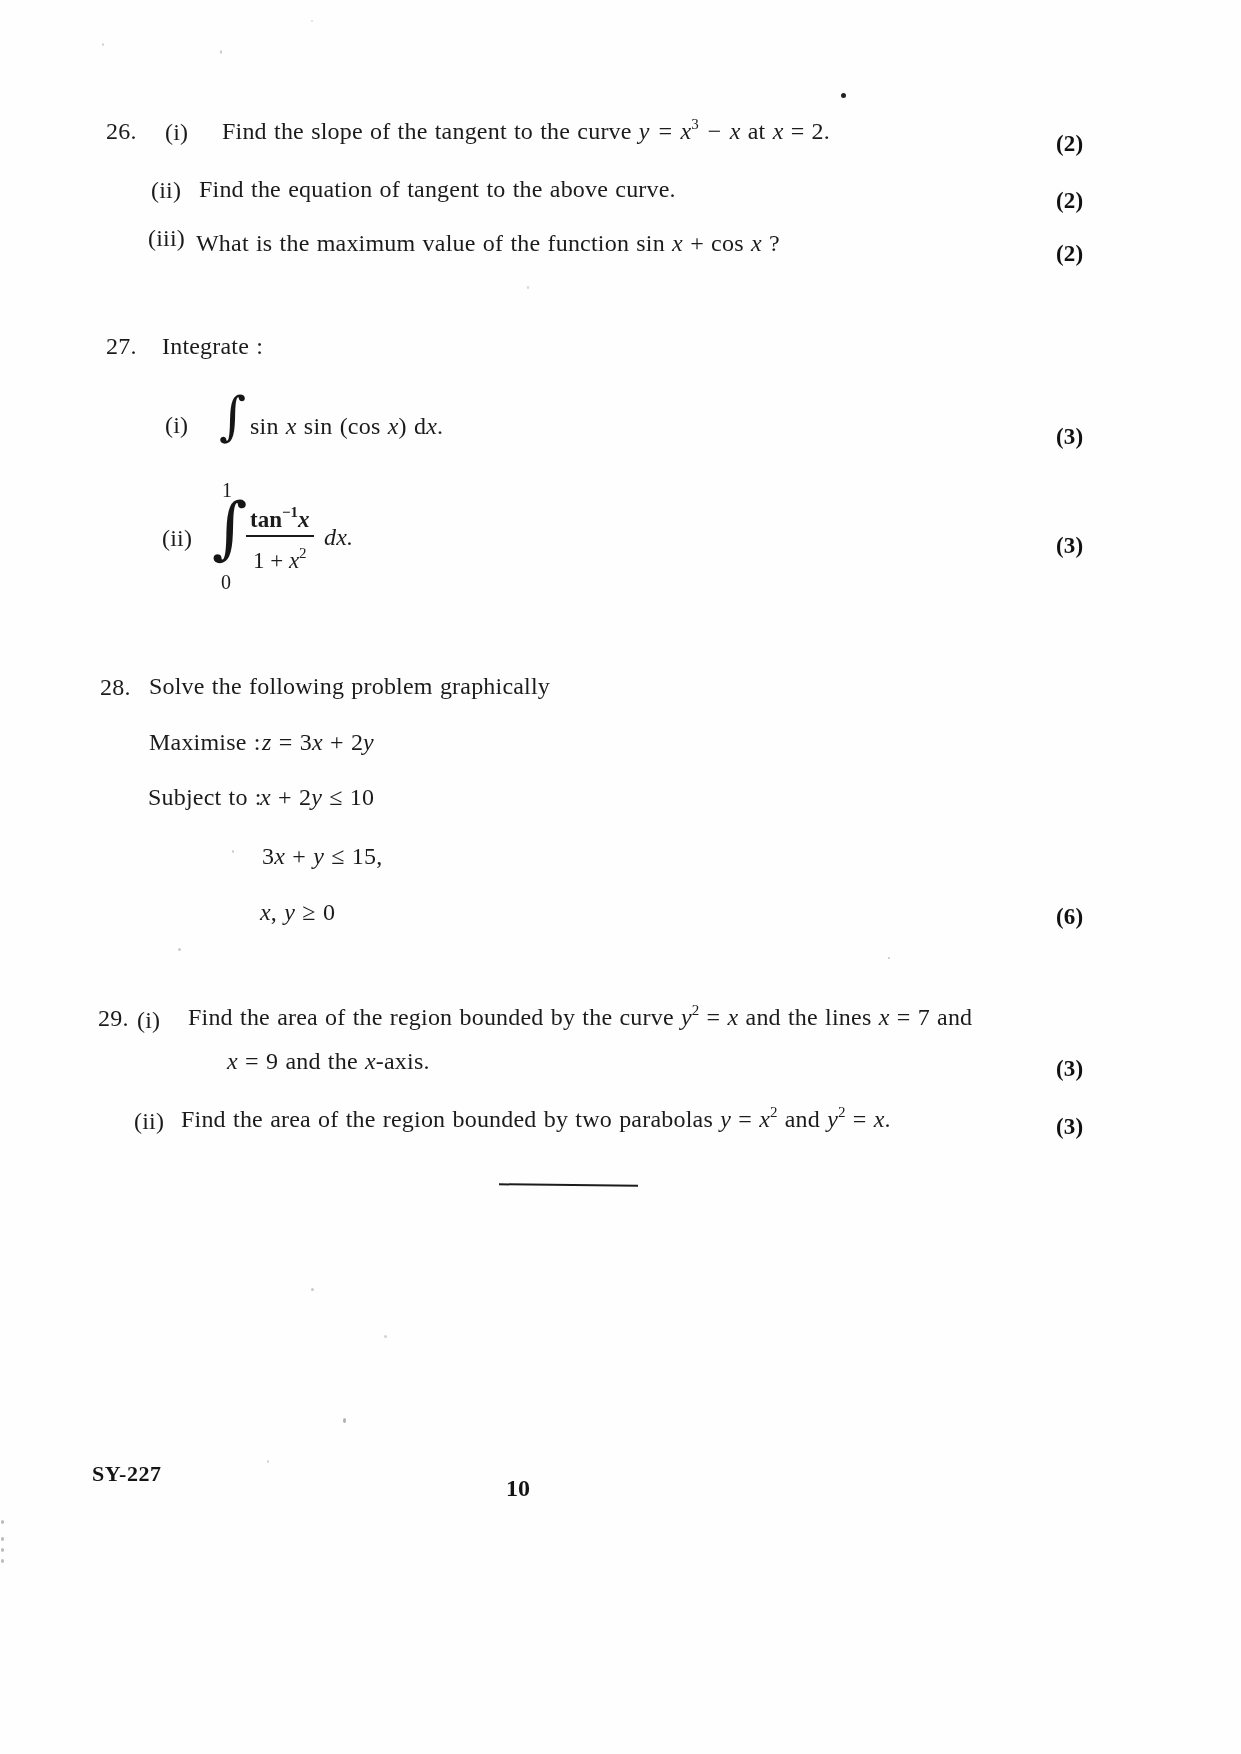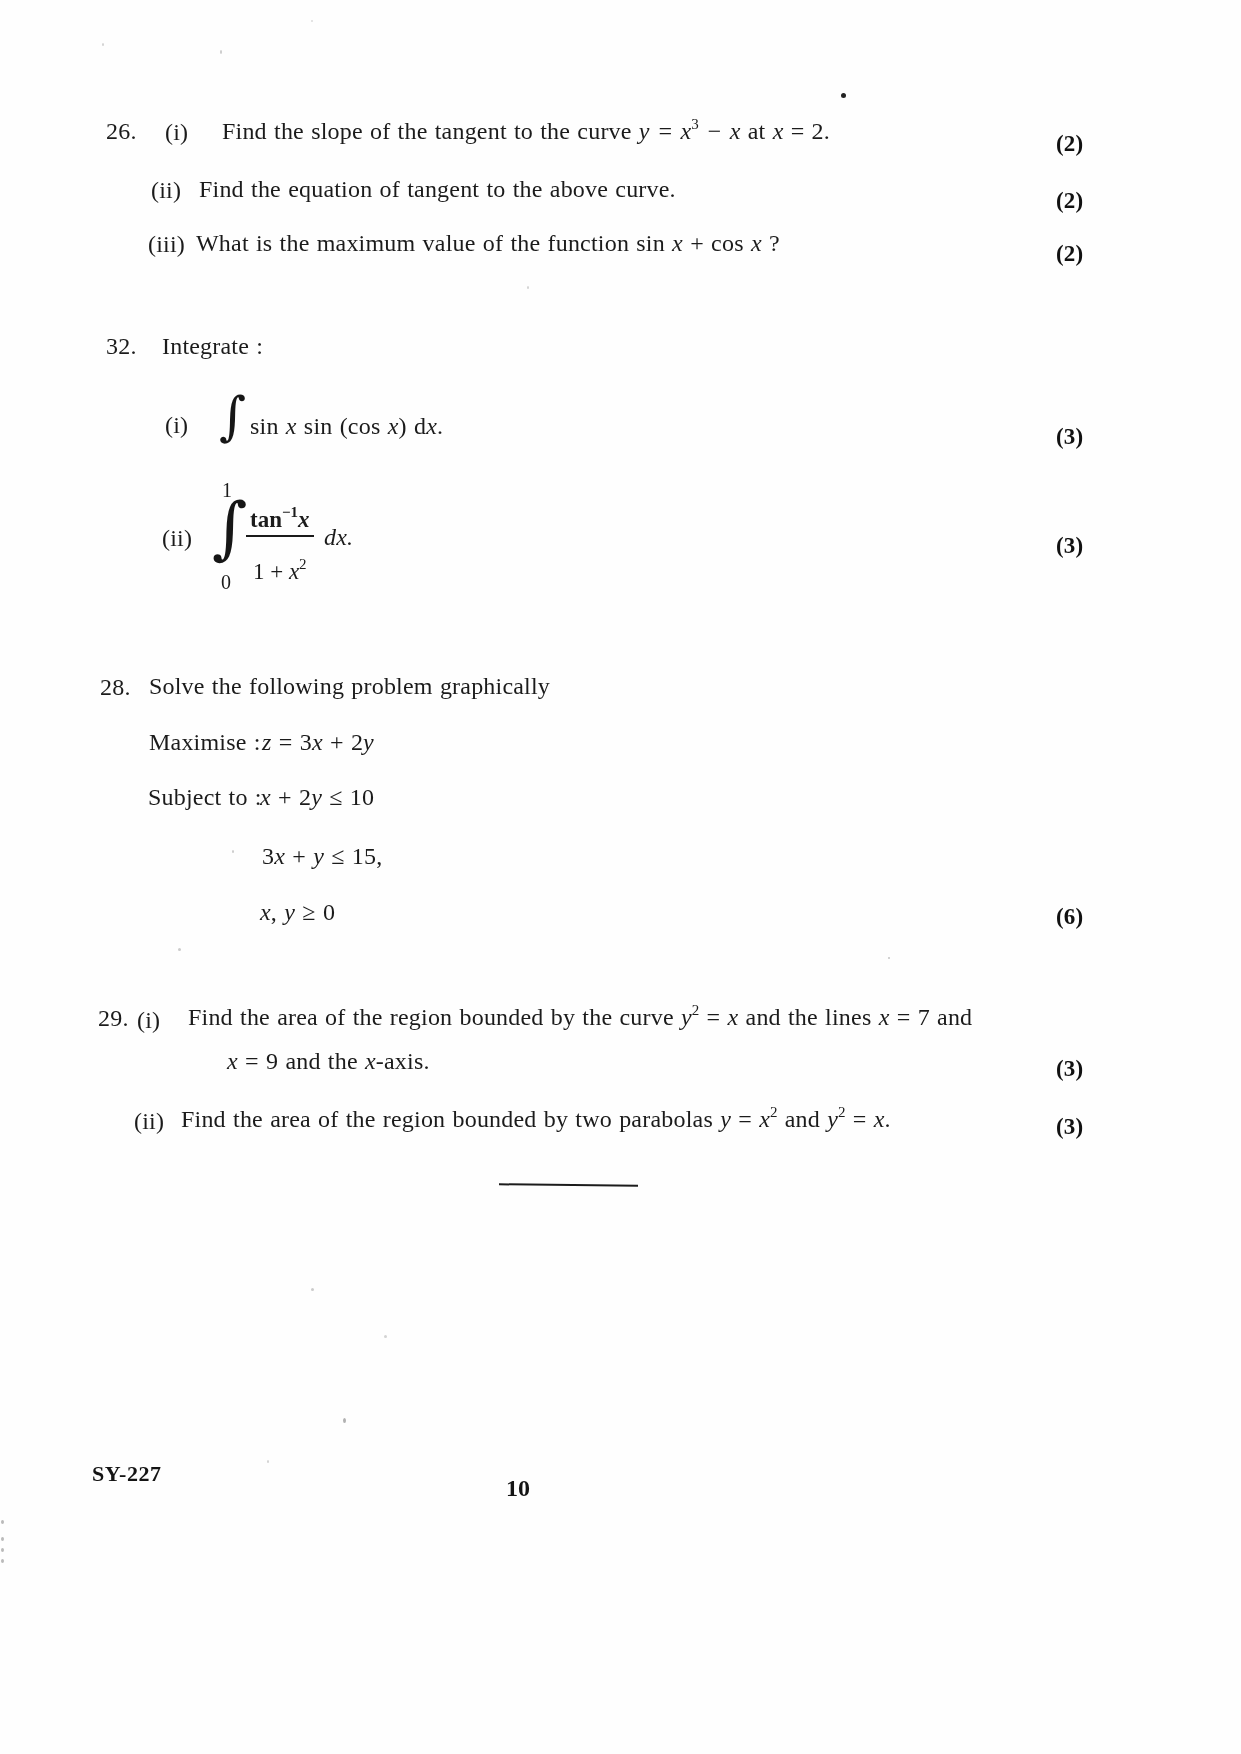--- a/index.html
+++ b/index.html
@@ -50,21 +50,21 @@
     font-size:20px;
     line-height:1;
   }
   .frac{
     position:absolute;
     text-align:center;
     font-size:23px;
     line-height:1.05;
   }
   .frac .fnum{display:block;padding:0 4px 3px;border-bottom:2px solid #1a1a1a;font-weight:bold;}
-  .frac .fden{display:block;padding-top:21px;}
+  .frac .fden{display:block;padding-top:10px;}
   .divider{
     position:absolute;
     left:499px;top:1184px;
     width:139px;height:2px;
     background:#1c1c1c;
     transform:rotate(0.6deg);
   }
   .footer-code{
     position:absolute;
     left:92px;top:1461px;
@@ -90,27 +90,27 @@
     <span class="t qnum" style="left:106px;top:117px">26.</span>
 
     <span class="t" style="left:165px;top:118px">(i)</span>
     <span class="t" style="left:222px;top:117px"><span>Find the slope of the tangent to the curve </span><i>y = x</i><sup class="sp">3</sup><i> − x</i><span> at </span><i>x</i><span> = 2.</span></span>
     <span class="marks" style="top:131px">(2)</span>
 
     <span class="t" style="left:151px;top:176px">(ii)</span>
     <span class="t" style="left:199px;top:175px"><span>Find the equation of tangent to the above curve.</span></span>
     <span class="marks" style="top:188px">(2)</span>
 
-    <span class="t" style="left:148px;top:230px">(iii)</span>
+    <span class="t" style="left:148px;top:224px">(iii)</span>
     <span class="t" style="left:196px;top:229px"><span>What is the maximum value of the function sin </span><i>x</i><span> + cos </span><i>x</i><span> ?</span></span>
     <span class="marks" style="top:241px">(2)</span>
   </section>
 
   <section>
-    <span class="t qnum" style="left:106px;top:332px">32.</span>
+    <span class="t qnum" style="left:106px;top:332px">27.</span>
     <span class="t" style="left:162px;top:332px">Integrate :</span>
 
     <span class="t" style="left:165px;top:411px">(i)</span>
     <span class="int" style="left:219px;top:390px;font-size:52px">∫</span>
     <span class="t" style="left:250px;top:412px"><span>sin </span><i>x</i><span> sin (cos </span><i>x</i><span>) d</span><i>x</i><span>.</span></span>
     <span class="marks" style="top:424px">(3)</span>
 
     <span class="lim" style="left:222px;top:480px">1</span>
     <span class="int" style="left:212px;top:494px;font-size:68px">∫</span>
     <span class="t" style="left:162px;top:524px">(ii)</span>

